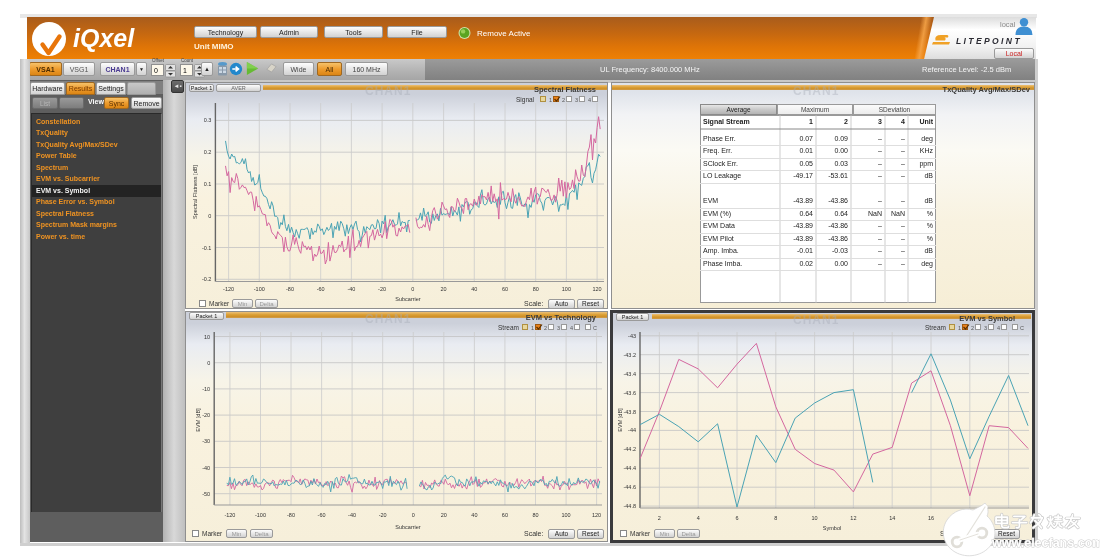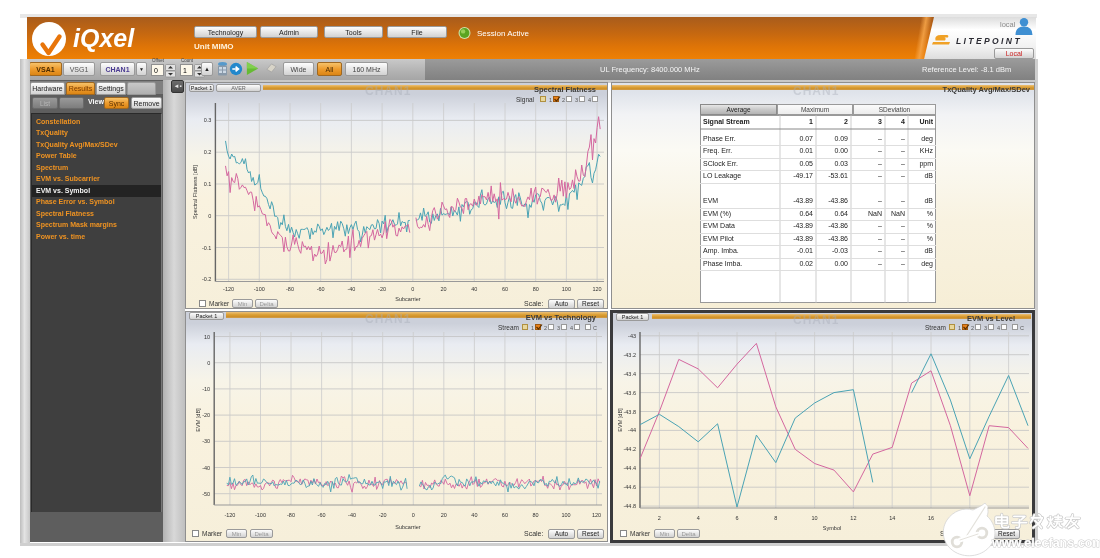--- a/index.html
+++ b/index.html
@@ -27,38 +27,38 @@
 <div class="btn" style="left:260px;top:26px;width:58px;height:12px;font-size:7px;line-height:11px">Admin</div>
 <div class="btn" style="left:324px;top:26px;width:59px;height:12px;font-size:7px;line-height:11px">Tools</div>
 <div class="btn" style="left:387px;top:26px;width:60px;height:12px;font-size:7px;line-height:11px">File</div>
 <div class="abs" style="left:194px;top:42px;font-size:8px;font-weight:bold;color:#fff2dd">Unit MIMO</div>
 
 <svg class="abs" style="left:457px;top:26px" width="15" height="15" viewBox="0 0 15 15">
   <circle cx="7.5" cy="7" r="6" fill="#cfe0a8"></circle>
   <circle cx="7.5" cy="7" r="4.9" fill="#5aa421"></circle>
   <circle cx="6.1" cy="5.4" r="2.2" fill="#9ed45e" opacity="0.9"></circle>
 </svg>
-<div class="abs" style="left:477px;top:29px;font-size:8px;color:#ffffff">Session Active</div>
+<div class="abs" style="left:477px;top:29px;font-size:8px;color:#ffffff">Remove Active</div>
 
 <div class="abs" style="left:1000px;top:20px;font-size:7.5px;color:#8a8a8a">local</div>
 <svg class="abs" style="left:1013px;top:15px" width="22" height="21" viewBox="0 0 22 21">
   <circle cx="11" cy="7.2" r="4.2" fill="#3f8fd2"></circle>
   <path d="M2.5 20 Q2.5 11.5 11 11.5 Q19.5 11.5 19.5 20 Z" fill="#3f8fd2"></path>
 </svg>
 <svg class="abs" style="left:930px;top:33px" width="105" height="16" viewBox="0 0 105 16">
   <path d="M3 9 L20 9 L19 11.5 L2 11.5 Z" fill="#f0a126"></path>
   <path d="M5.5 7.5 Q4 2 11 2 L17 2 Q19 2 18 4.5 L14.5 4.5 Q16.5 5.5 15 7.5 Z" fill="#f0a126"></path>
   <text x="26" y="11" font-size="8.5" font-weight="bold" font-style="italic" letter-spacing="2.4" fill="#2b2b33">LITEPOINT</text>
 </svg>
 <div class="btn" style="left:994px;top:48px;width:40px;height:10.5px;font-size:7px;line-height:9.5px;color:#cc2222">Local</div>
 
 <div class="abs" style="left:27px;top:59px;width:1009px;height:21px;background:linear-gradient(180deg,#c9c9c9,#b2b2b2 60%,#a5a5a5)"></div>
 <div class="abs" style="left:425px;top:59px;width:611px;height:21px;background:linear-gradient(180deg,#9b9b9b,#8b8b8b 60%,#818181)"></div>
 <div class="abs" style="left:600px;top:65px;font-size:7.5px;color:#f5f5f5">UL Frequency: 8400.000 MHz</div>
-<div class="abs" style="left:922px;top:65px;font-size:7.5px;color:#f5f5f5">Reference Level: -8.1 dBm</div>
+<div class="abs" style="left:922px;top:65px;font-size:7.5px;color:#f5f5f5">Reference Level: -2.5 dBm</div>
 
 <div class="btn obtn" style="left:29px;top:62px;width:33px;height:14px;font-size:7px;line-height:13px;color:#4c2c00;font-weight:bold">VSA1</div>
 <div class="btn" style="left:63px;top:62px;width:32px;height:14px;font-size:7px;line-height:13px;color:#555">VSG1</div>
 <div class="btn" style="left:100px;top:62px;width:35px;height:14px;font-size:7px;line-height:13px;color:#4a3a92;font-weight:bold">CHAN1</div>
 <div class="btn" style="left:136px;top:62px;width:11px;height:14px;font-size:5px;line-height:13px">▼</div>
 <div class="abs" style="left:152px;top:58px;font-size:4.5px;color:#444">Offset</div>
 <div class="abs" style="left:151px;top:64px;width:13px;height:12px;background:#fdf8ea;border:1px solid #909090;font-size:7px;line-height:11px;padding-left:2px">0</div>
 <svg class="abs" style="left:165px;top:64px" width="11" height="14" viewBox="0 0 11 14">
     <rect x="0.5" y="0.5" width="10" height="6" rx="1" fill="#e2e2e2" stroke="#909090" stroke-width="0.8"></rect>
     <rect x="0.5" y="7" width="10" height="6" rx="1" fill="#e2e2e2" stroke="#909090" stroke-width="0.8"></rect>
@@ -384,21 +384,21 @@
 <div class="btn" style="left:226px;top:529px;width:21px;height:9px;font-size:6px;line-height:8px;color:#999">Min</div>
 <div class="btn" style="left:250px;top:529px;width:23px;height:9px;font-size:6px;line-height:8px;color:#999">Delta</div>
 <div class="abs" style="left:524px;top:530px;font-size:7px;color:#333">Scale:</div>
 <div class="btn" style="left:548px;top:529px;width:27px;height:9.5px;font-size:6.5px;line-height:8.5px">Auto</div>
 <div class="btn" style="left:577px;top:529px;width:27px;height:9.5px;font-size:6.5px;line-height:8.5px">Reset</div>
 
 <div class="abs" style="left:610px;top:310px;width:425px;height:233px;border:3px solid #3a3a3c;background:linear-gradient(180deg,#ccd0da 5%,#e9ecf2 14%,#f7f4e8 30%,#f9f2df 48%,#f6efda 100%)"></div>
 <div class="abs" style="left:652px;top:313.5px;width:379px;height:5.5px;background:linear-gradient(180deg,#ecc078,#db9f35 45%,#d0912a 75%,#cf9d4e)"></div>
 <div class="abs" style="left:793px;top:313px;font-size:12px;font-weight:bold;color:#a8adb8;opacity:.40;letter-spacing:1px">CHAN1</div>
 <div class="btn" style="left:616px;top:312.5px;width:33px;height:8px;font-size:5.5px;line-height:7px;white-space:nowrap;overflow:hidden">Packet 1</div>
-<div class="abs" style="left:880px;top:314px;width:135px;text-align:right;font-size:7.5px;font-weight:bold;color:#3a3a3a">EVM vs  Level</div>
+<div class="abs" style="left:880px;top:314px;width:135px;text-align:right;font-size:7.5px;font-weight:bold;color:#3a3a3a">EVM vs  Symbol</div>
 <div class="abs" style="left:925px;top:324px;font-size:6.5px;color:#333">Stream</div>
 <div class="abs" style="left:949px;top:324px;width:6px;height:6px;background:#e8d79c;border:1px solid #b09040"></div>
 <div class="abs" style="left:958px;top:325px;font-size:5.5px;color:#555">1</div>
 <div class="abs" style="left:962px;top:324px;width:6px;height:6px;background:#e8811c;border:1px solid #a05a10"></div>
 <svg class="abs" style="left:962px;top:323px" width="8" height="8" viewBox="0 0 8 8">
     <path d="M1.5 4 L3.5 6 L7 1.5" stroke="#5a3000" stroke-width="1.2" fill="none"></path>
   </svg>
 <div class="abs" style="left:971px;top:325px;font-size:5.5px;color:#555">2</div>
 <div class="abs" style="left:975px;top:324px;width:6px;height:6px;background:#fdfdfd;border:1px solid #999"></div>
 <div class="abs" style="left:984px;top:325px;font-size:5.5px;color:#555">3</div>

